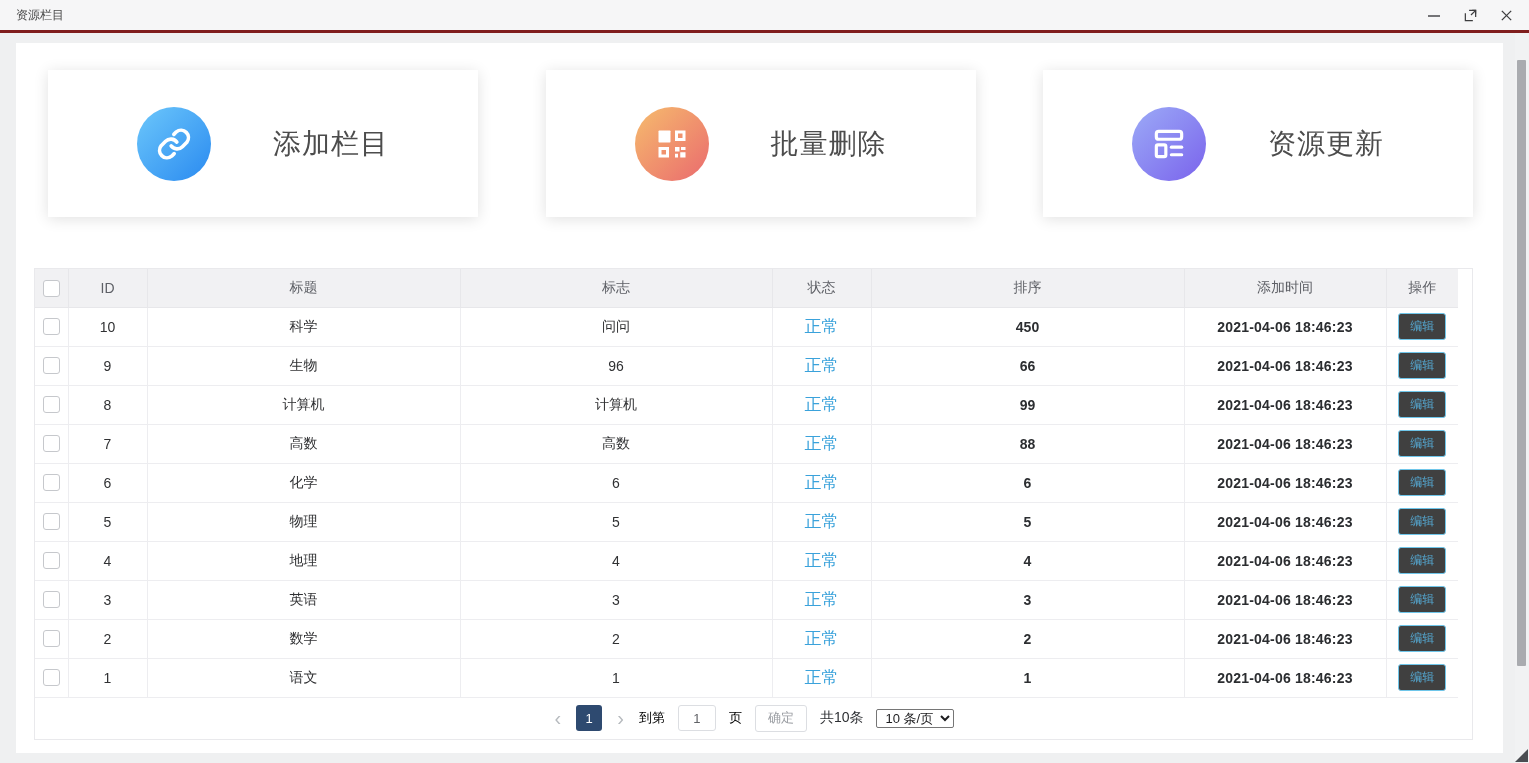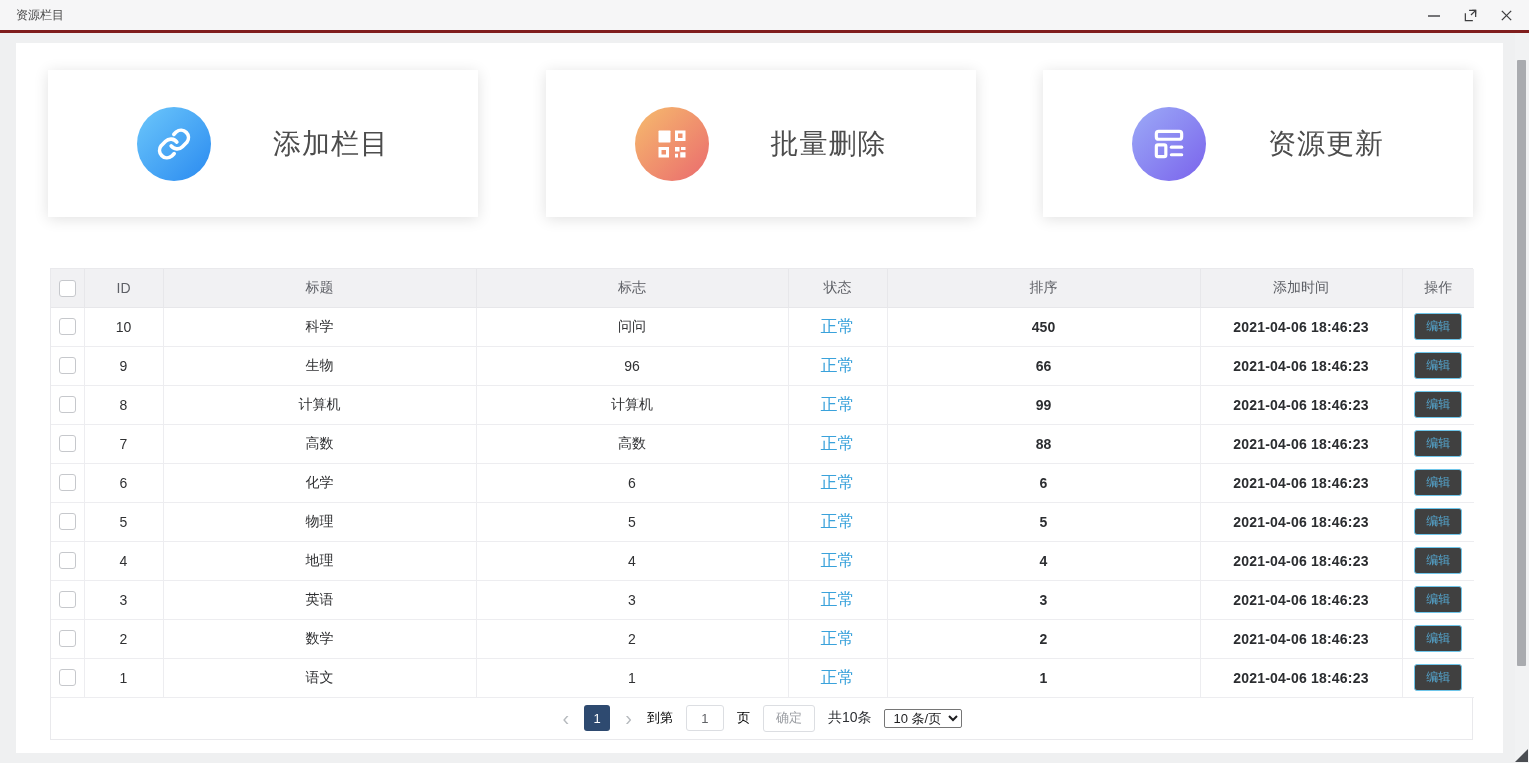--- a/index.html
+++ b/index.html
@@ -42,21 +42,21 @@
     width:74px; height:74px; border-radius:50%;
     display:flex; align-items:center; justify-content:center; flex:0 0 74px;
   }
   .grad-blue   { background:linear-gradient(135deg,#6cc7fb 0%,#2a8af0 100%); }
   .grad-orange { background:linear-gradient(135deg,#f6bc6d 0%,#ea6a6e 100%); }
   .grad-purple { background:linear-gradient(135deg,#9cabf7 0%,#7a63ec 100%); }
   .card-label { font-size:28px; color:#4c4c4c; letter-spacing:1px; }
 
   
   .table-wrap {
-    margin:51px 30px 0 34px;
+    margin:51px 30px 0 18px;
     border:1px solid #e9e9ec;
   }
   table { border-collapse:collapse; table-layout:fixed; width:1423px; }
   col.c-check { width:33px; }  col.c-id { width:79px; }
   col.c-title { width:313px; } col.c-mark { width:312px; }
   col.c-status{ width:99px; }  col.c-sort { width:313px; }
   col.c-time  { width:202px; } col.c-op   { width:72px; }
   thead th {
     height:38px; background:#f1f1f3; color:#5e6066; font-weight:400;
     font-size:14px; text-align:center;

